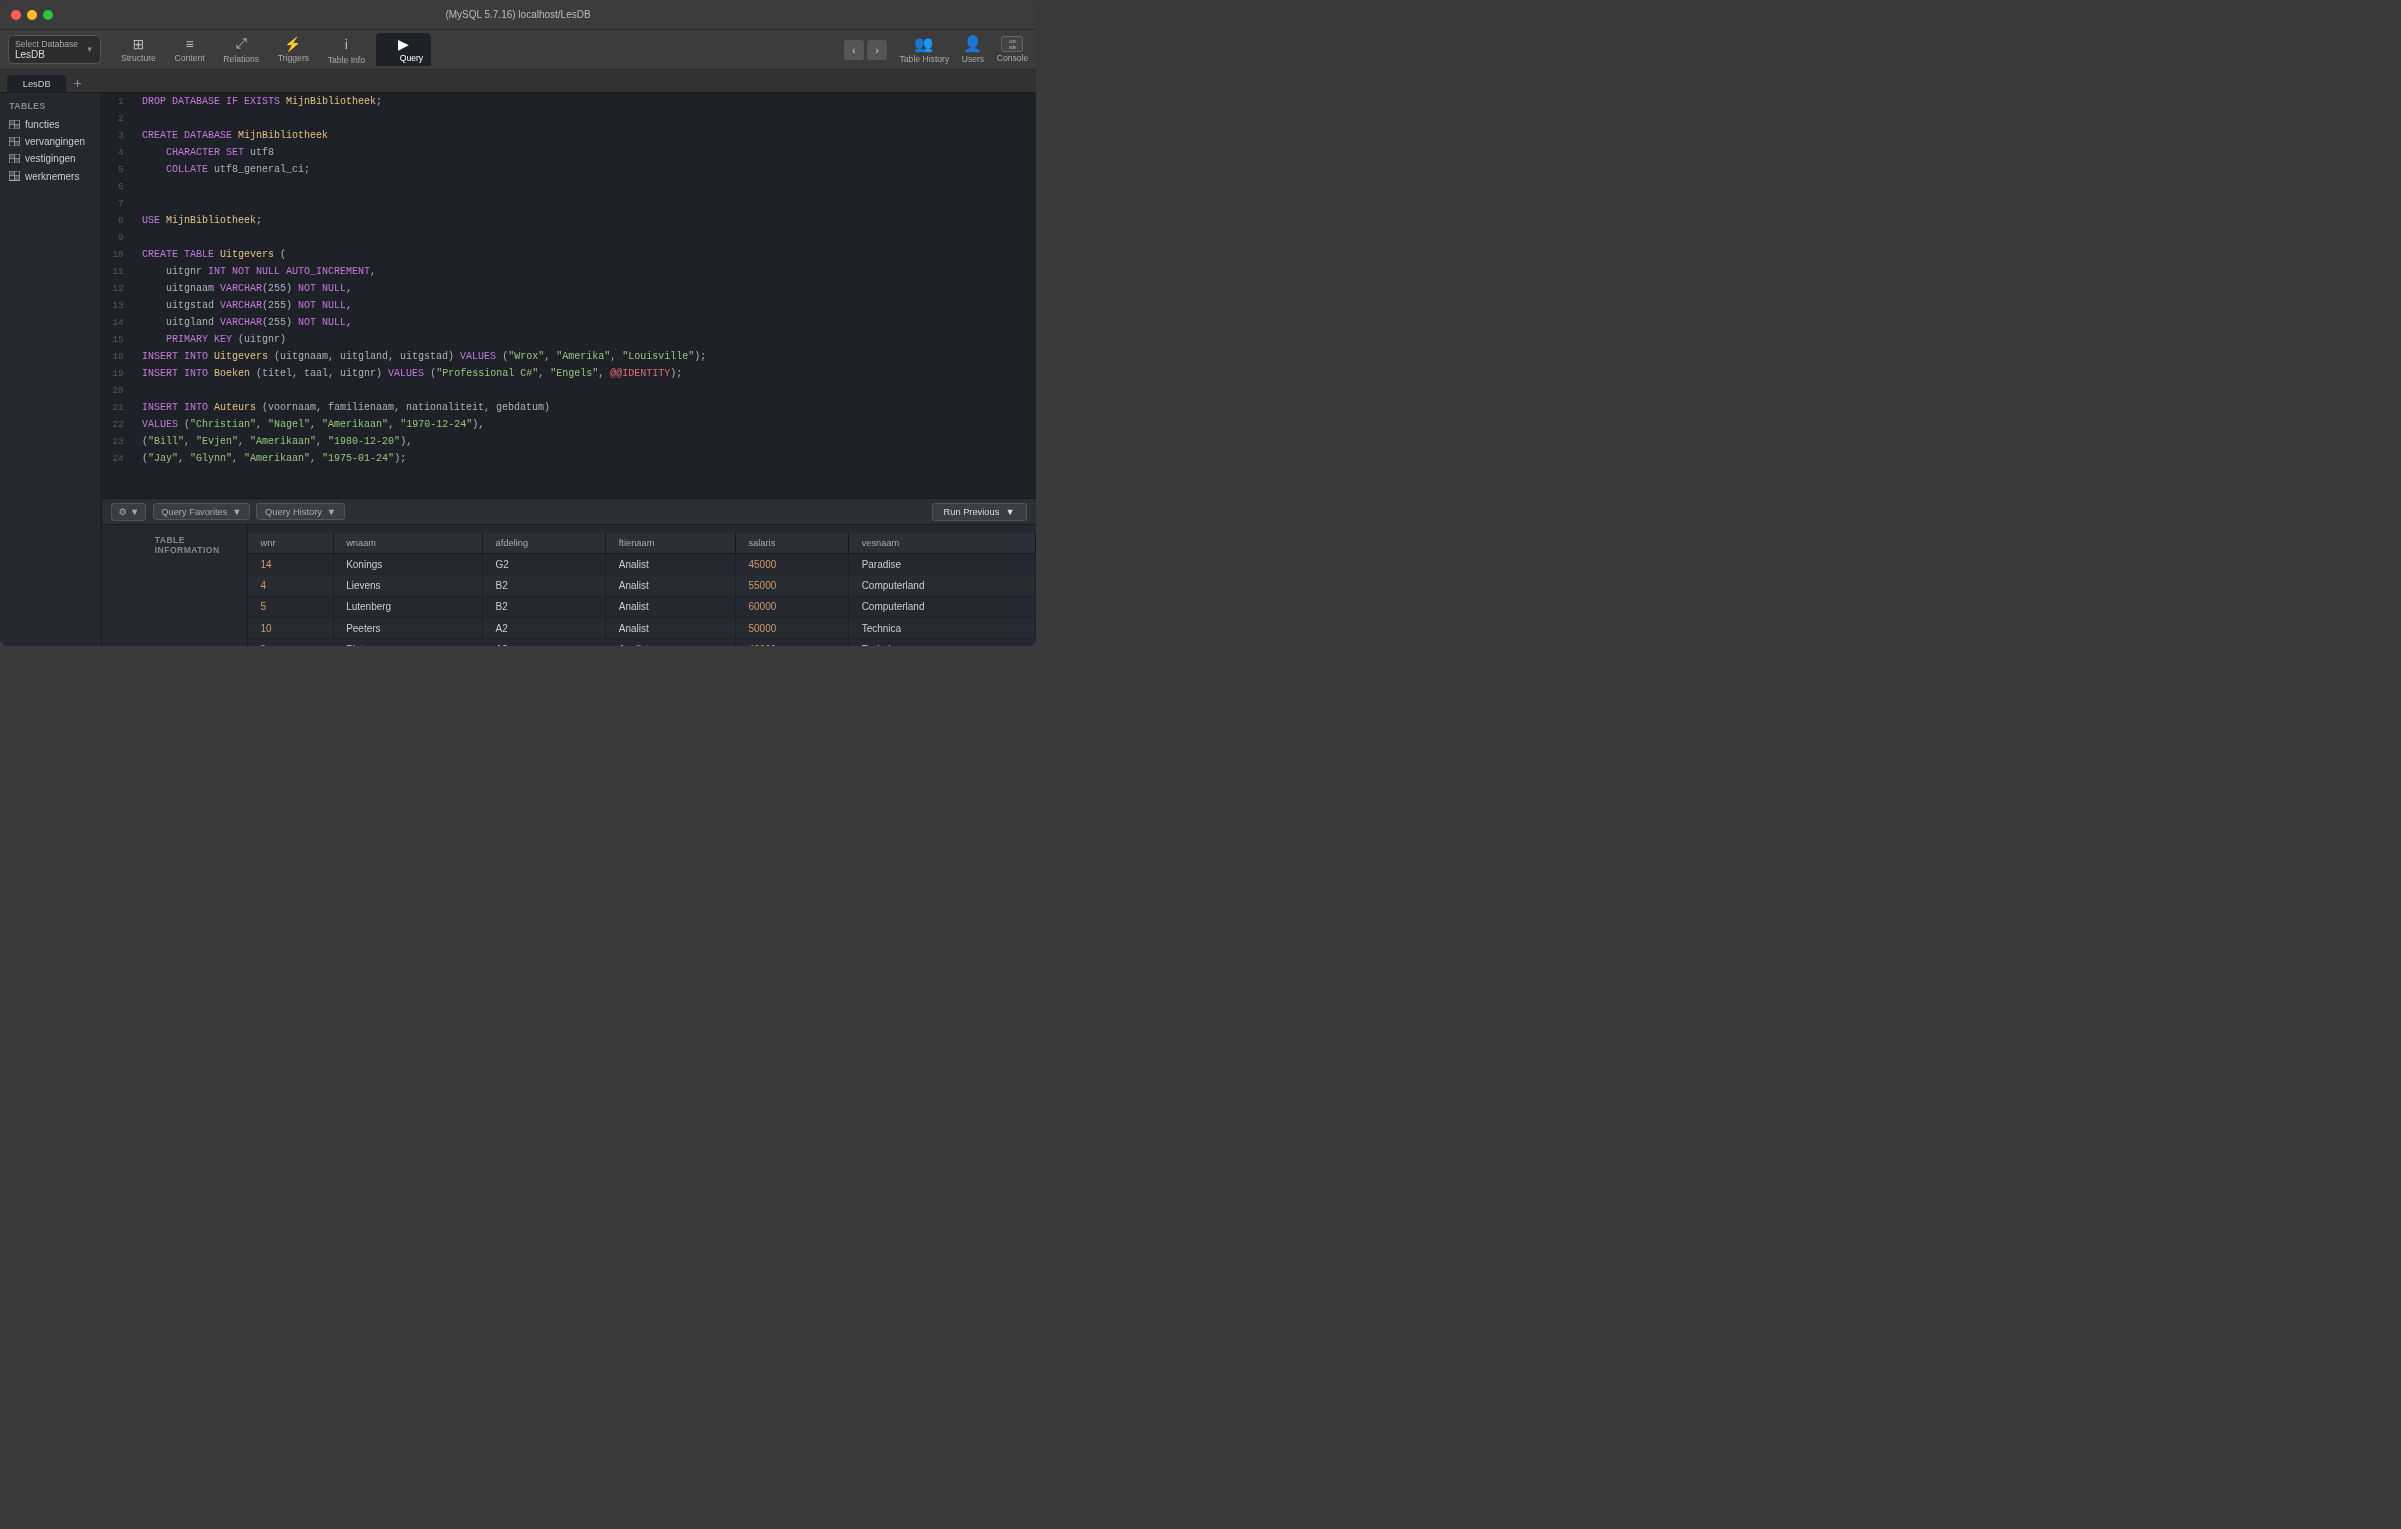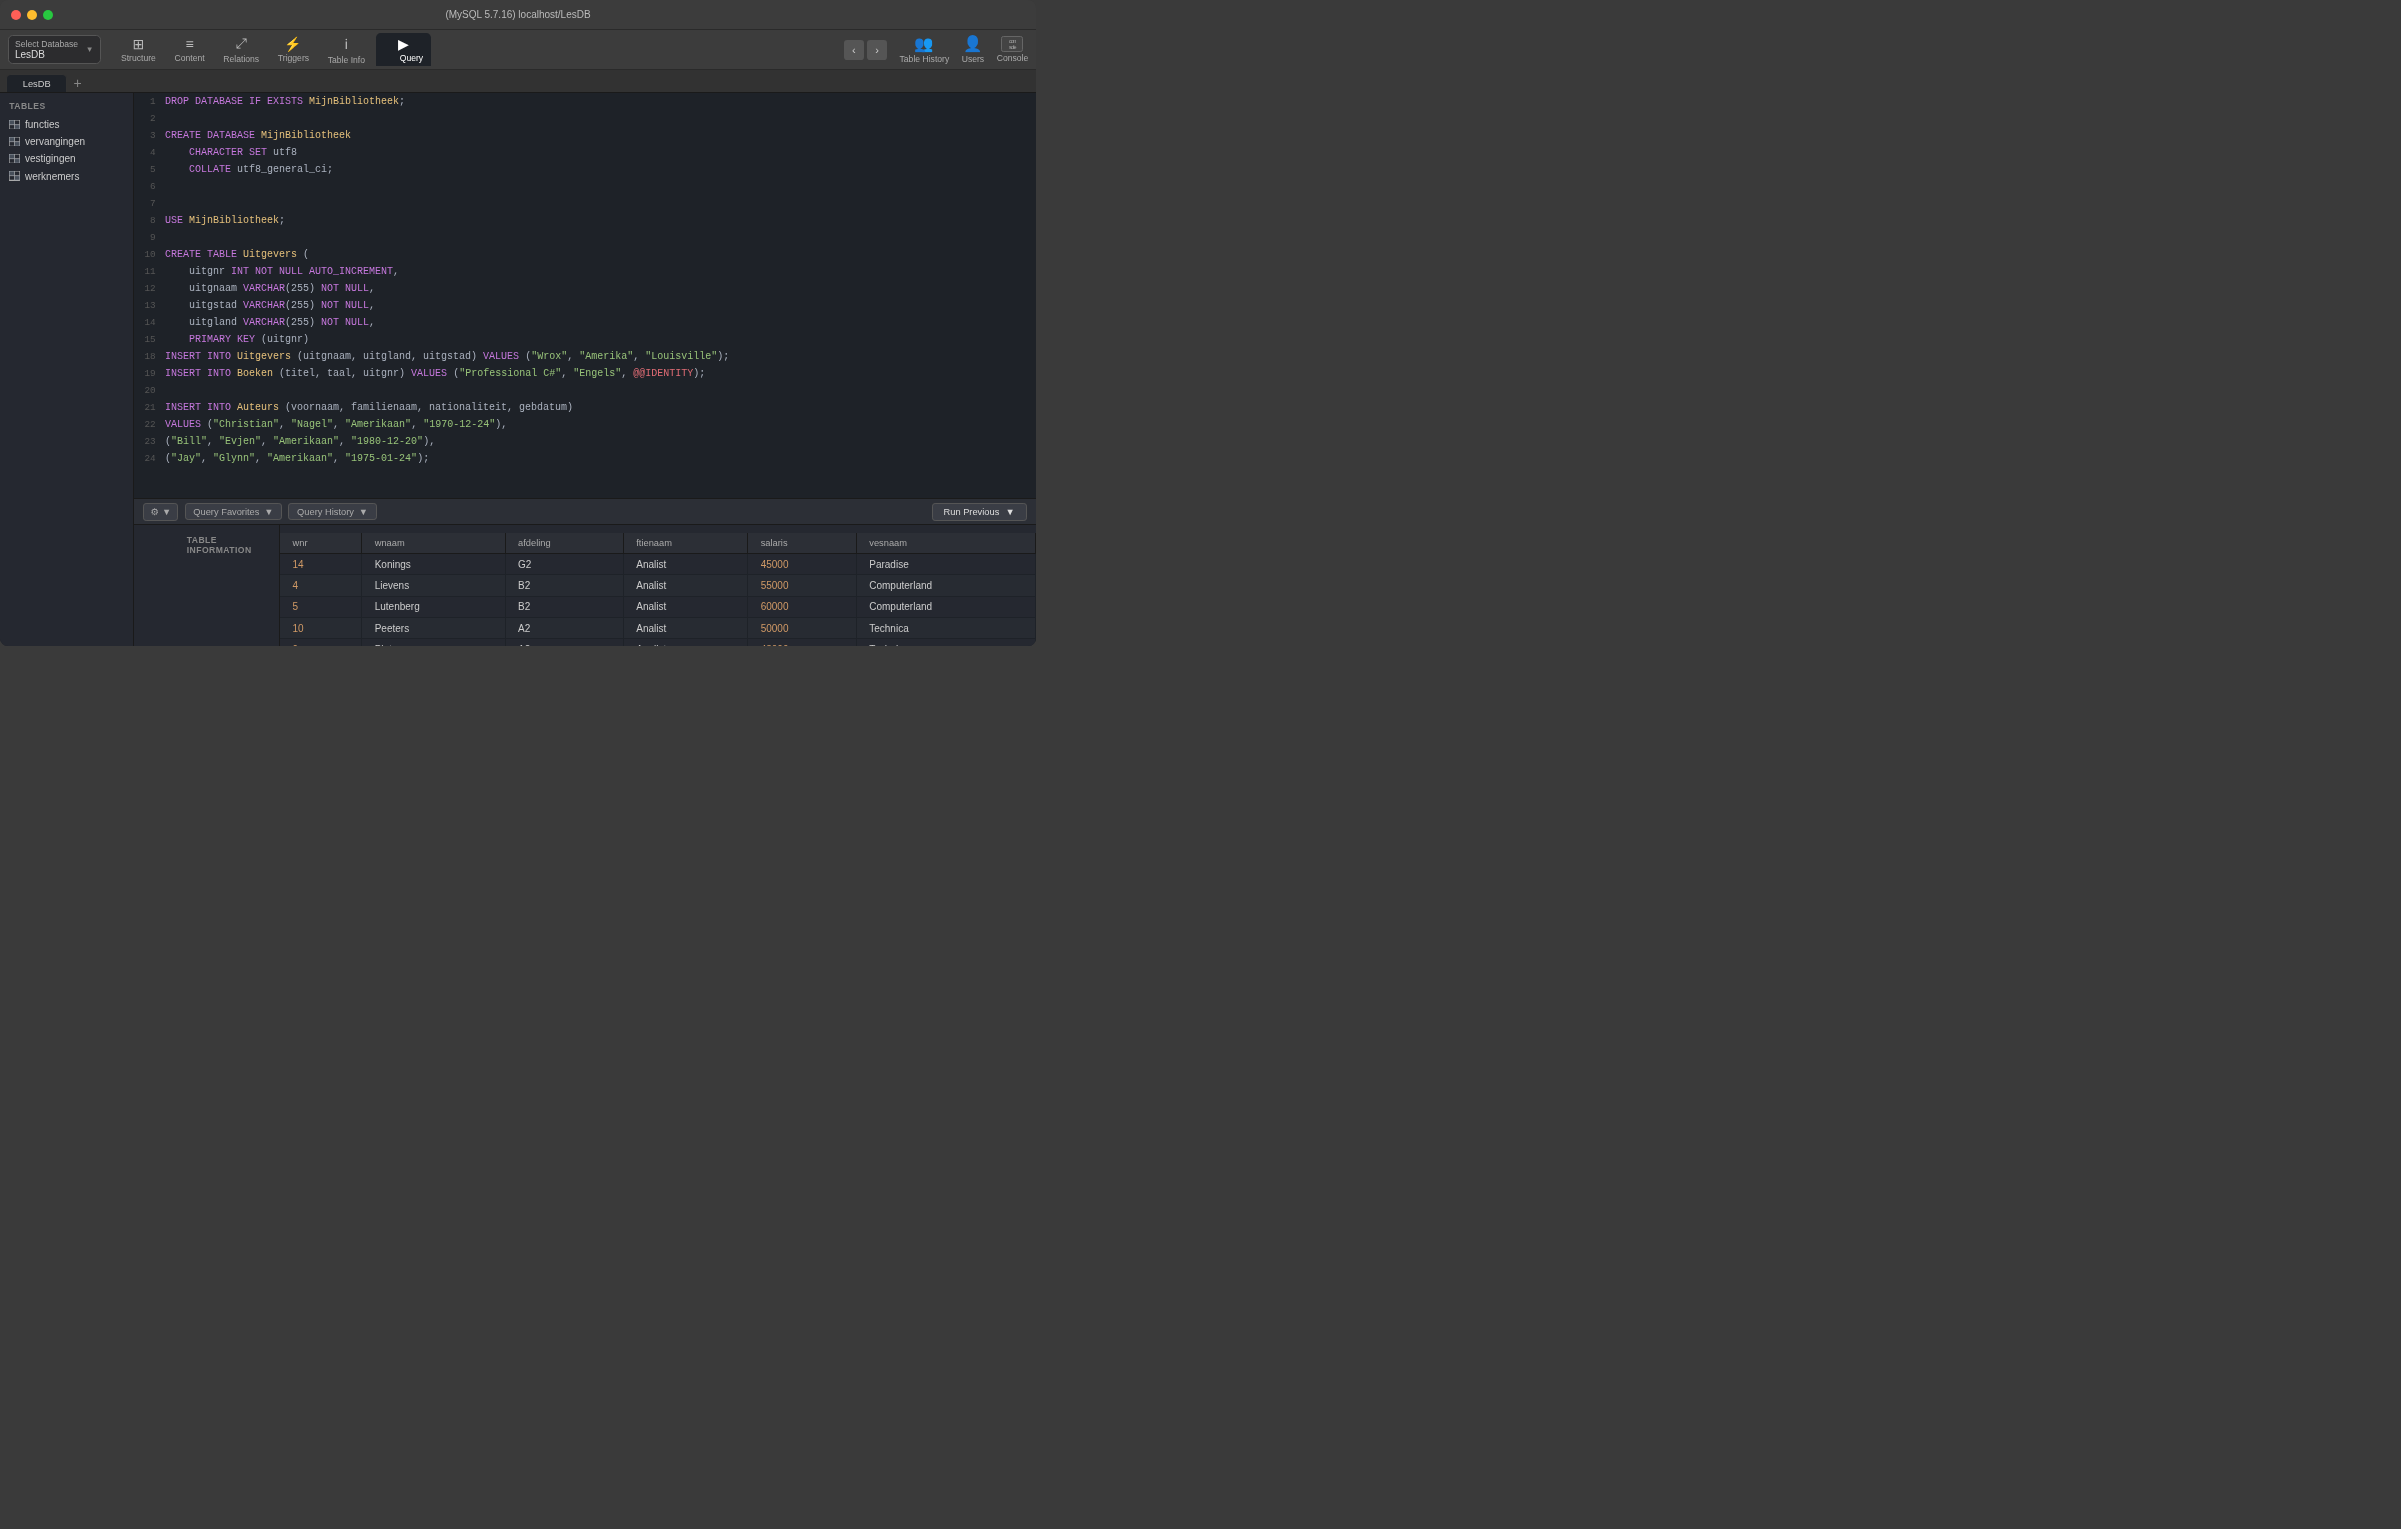--- a/index.html
+++ b/index.html
@@ -149,21 +149,21 @@
 
     
     .main {
       display: flex;
       height: calc(646px - 30px - 40px - 23.4px);
       background: #1e2228;
     }
 
     
     .sidebar {
-      width: 134px;
+      width: 102px;
       background: #252830;
       border-right: 0.8px solid #1a1a1a;
       flex-shrink: 0;
       overflow-y: auto;
     }
     .sidebar-section-title {
       font-size: 8.6px;
       color: #888;
       font-weight: 600;
       padding: 7.8px 9.3px 4.7px;
@@ -218,20 +218,21 @@
       color: #555;
       user-select: none;
       font-size: 9.3px;
       line-height: 17px;
     }
     .line-content {
       flex: 1;
       padding-right: 9.3px;
       white-space: pre;
       color: #abb2bf;
+      margin-left: 9px;
     }
 
     
     .kw { color: #c678dd; }
     .str { color: #98c379; }
     .var { color: #e06c75; }
     .ident { color: #e5c07b; }
     .plain { color: #abb2bf; }
 
     

